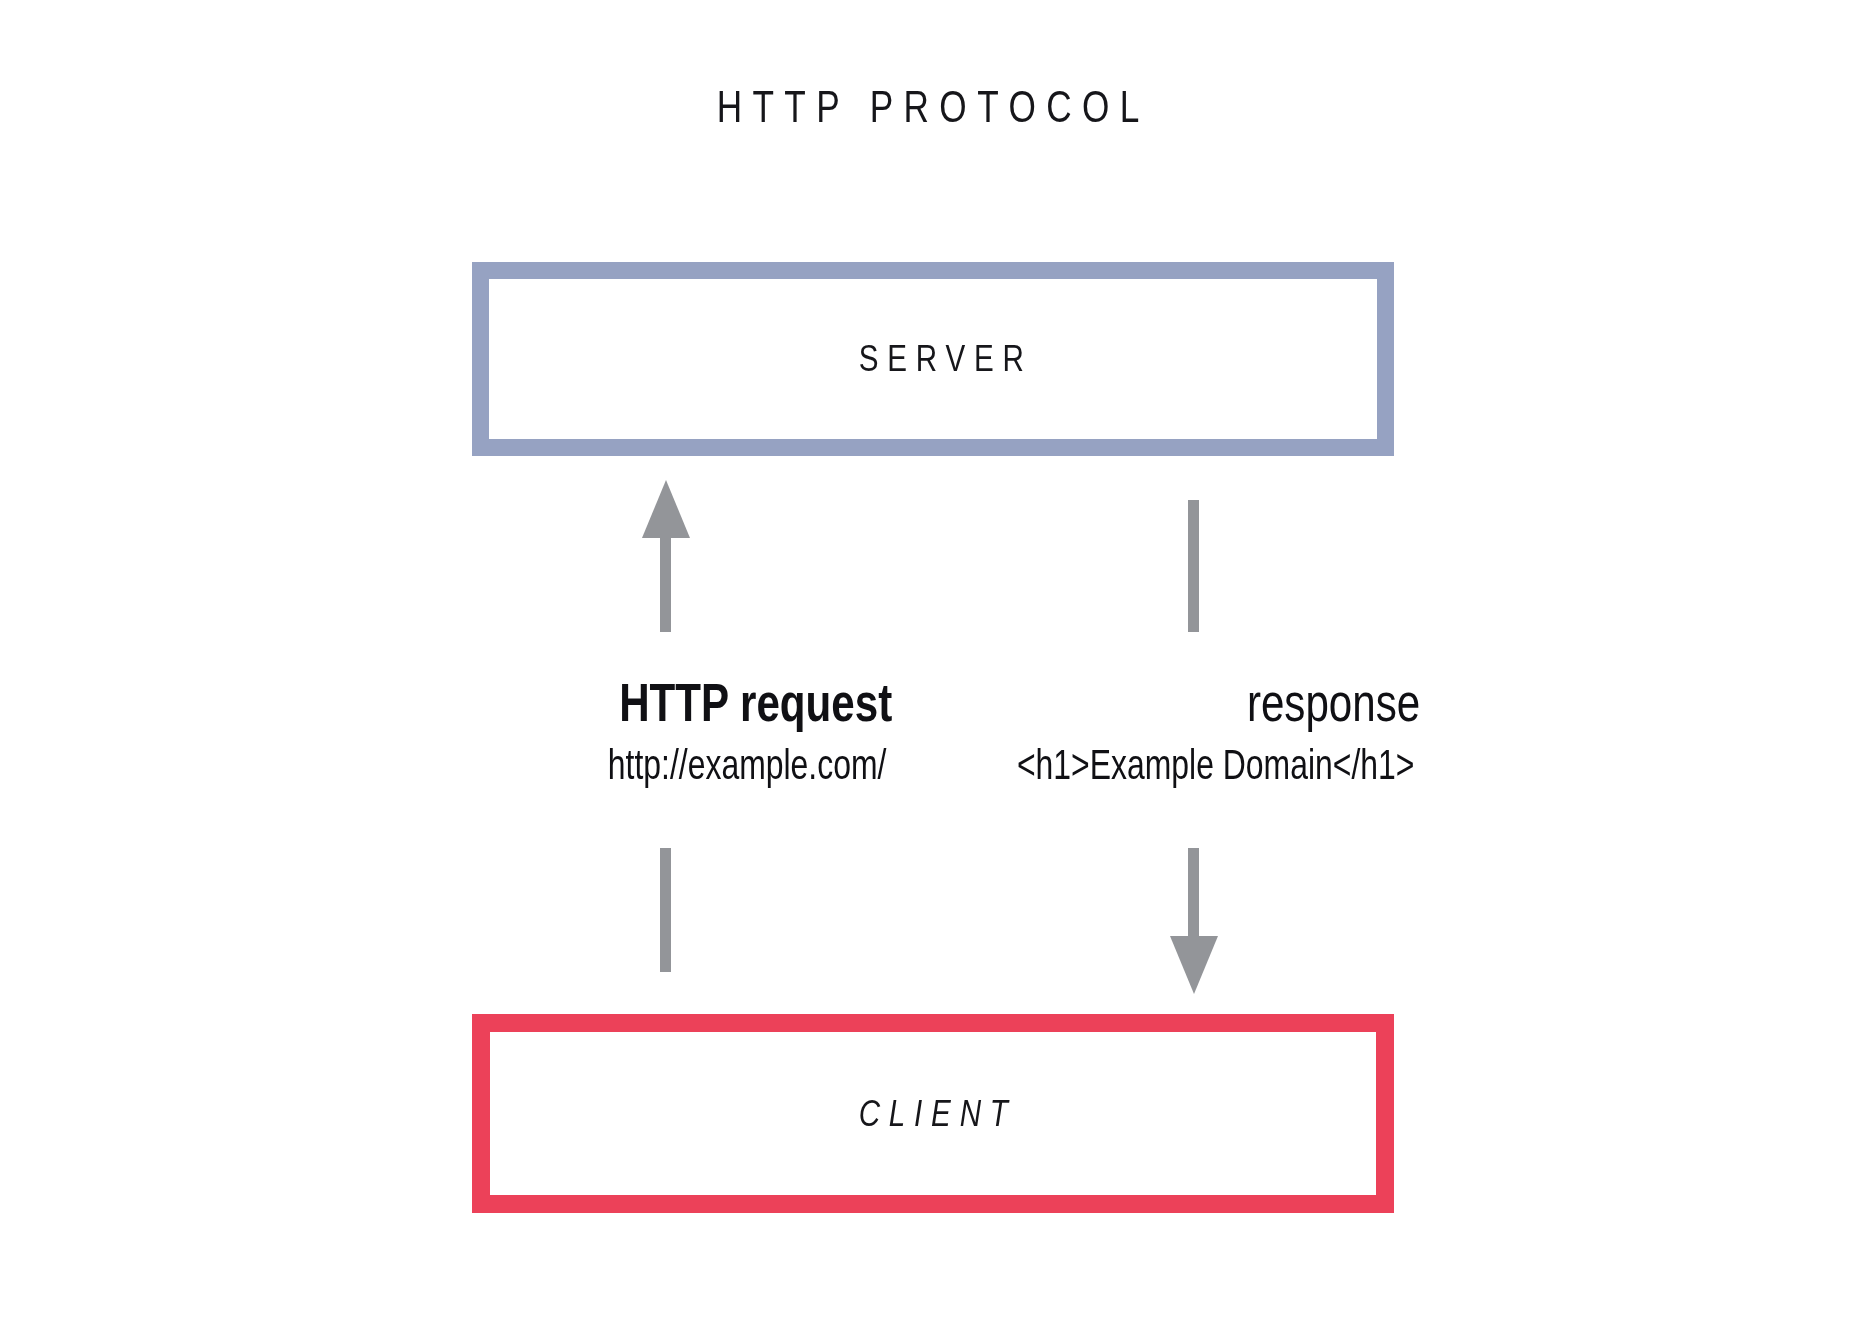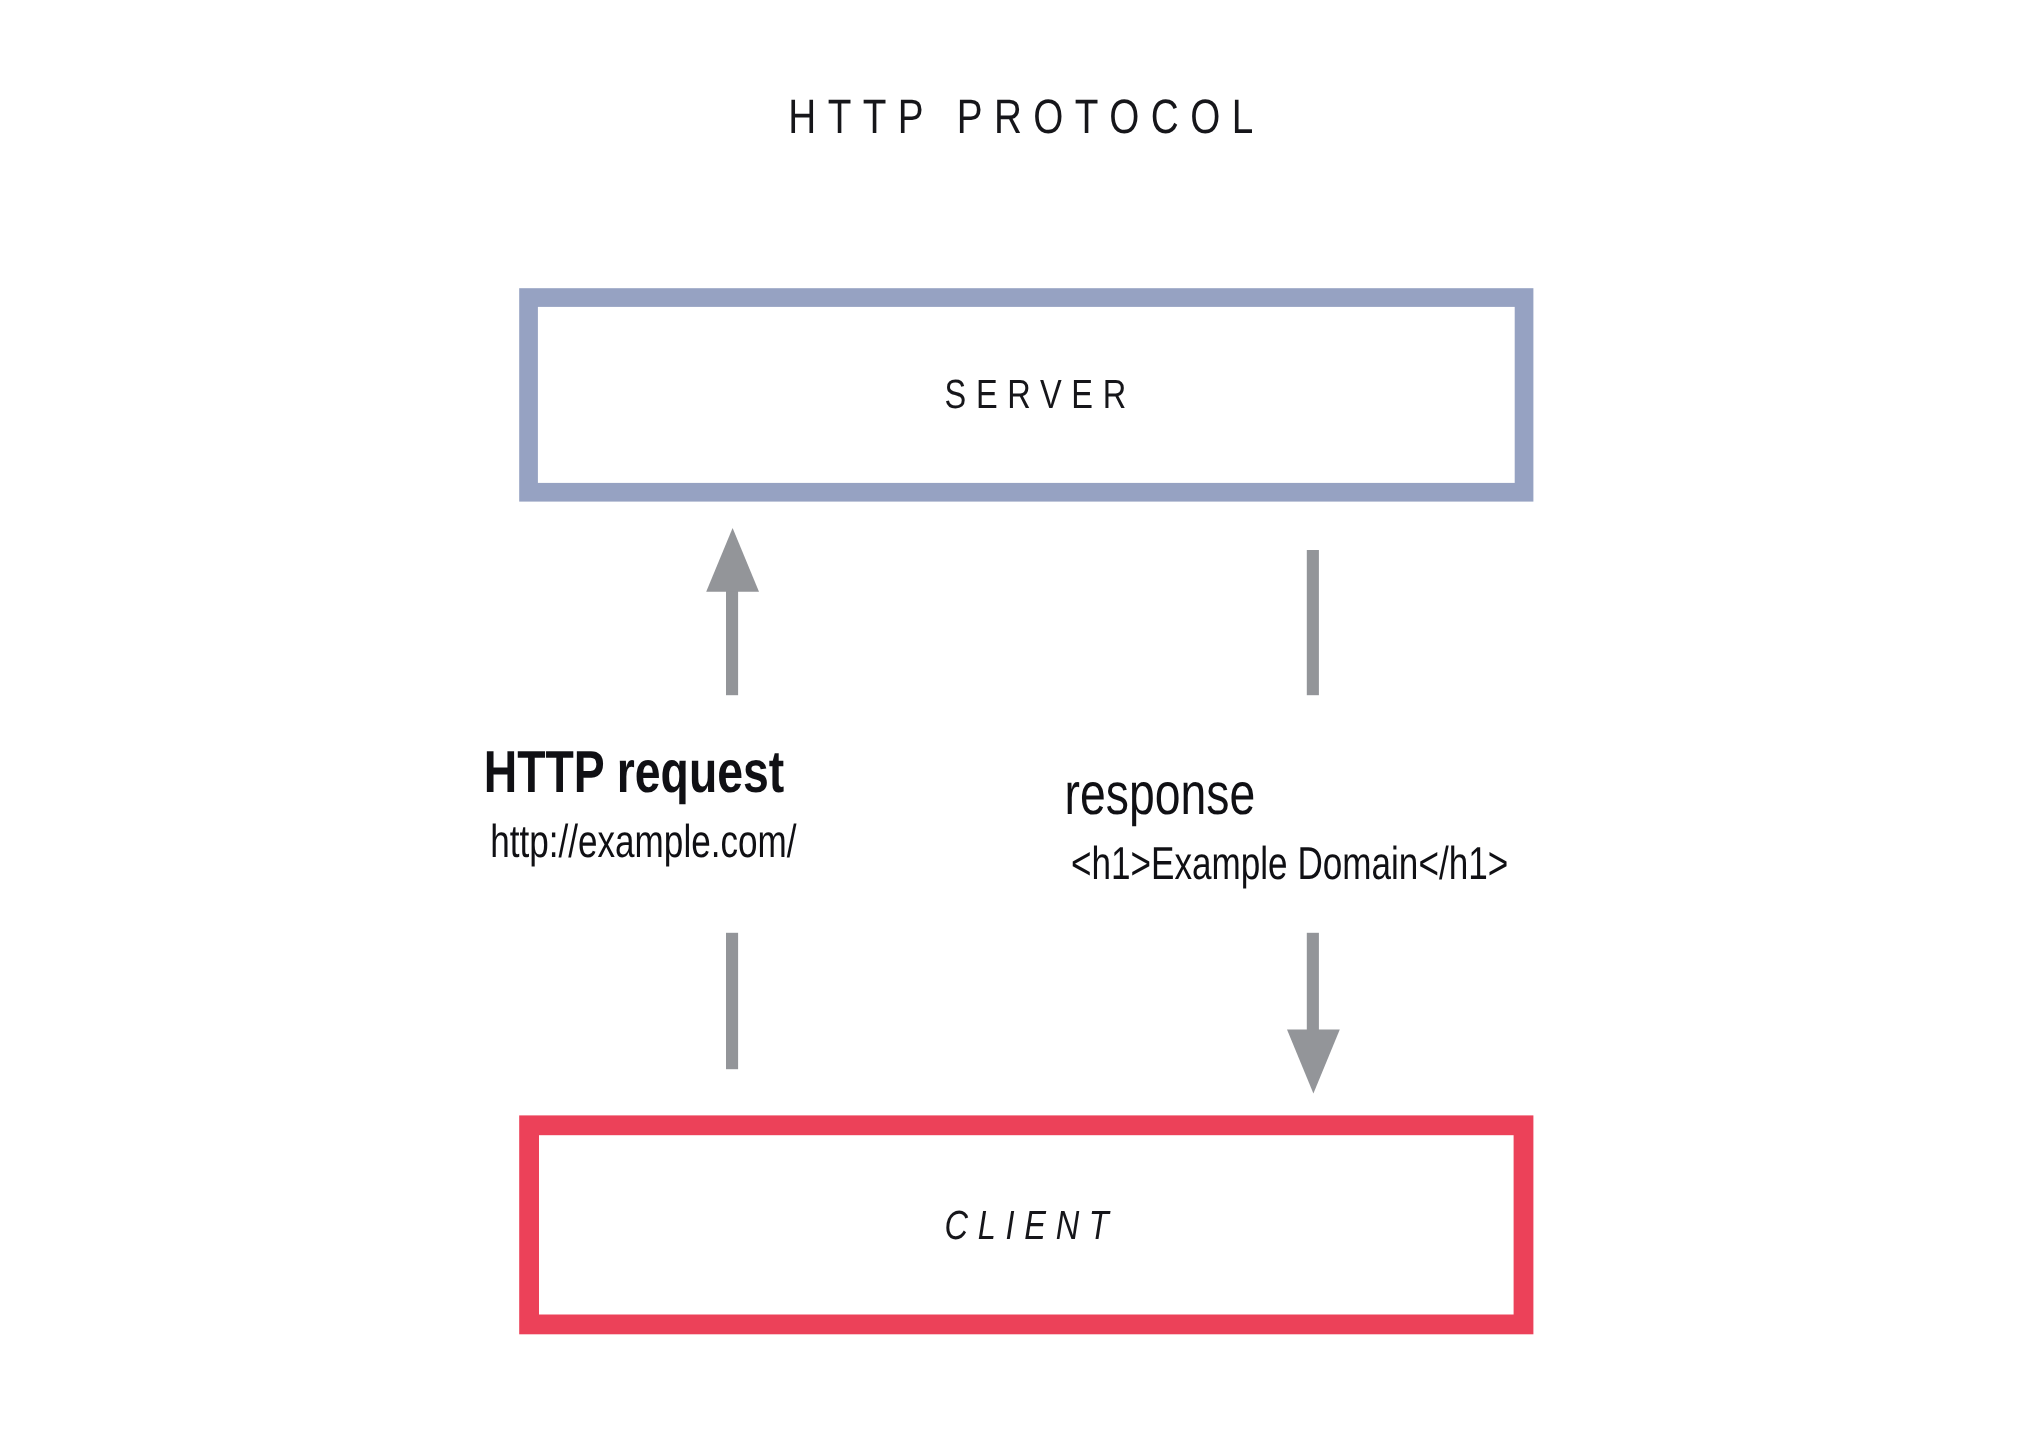--- a/index.html
+++ b/index.html
@@ -98,26 +98,26 @@
     left: 1170px;
     top: 936px;
     border-left: 24px solid transparent;
     border-right: 24px solid transparent;
     border-top: 58px solid #939599;
   }
 
   
   .edge-label {
     position: absolute;
-    text-align: left;
+    text-align: right;
     color: #16161a;
     white-space: nowrap;
   }
   .edge-label.request  { left: 376px;  top: 672px; width: 580px; }
-  .edge-label.response { left: 904px;  top: 672px; width: 580px; margin-top: 20px; }
+  .edge-label.response { left: 904px;  top: 672px; width: 580px; }
 
   .edge-title {
     font-family: "Liberation Sans Narrow", "Liberation Sans", sans-serif;
     font-size: 54px;
     line-height: 60px;
     color: #101014;
     transform: scaleX(0.78);
   }
   .edge-title.strong { font-weight: 700; }
   .edge-title.light  { font-weight: 400; }

